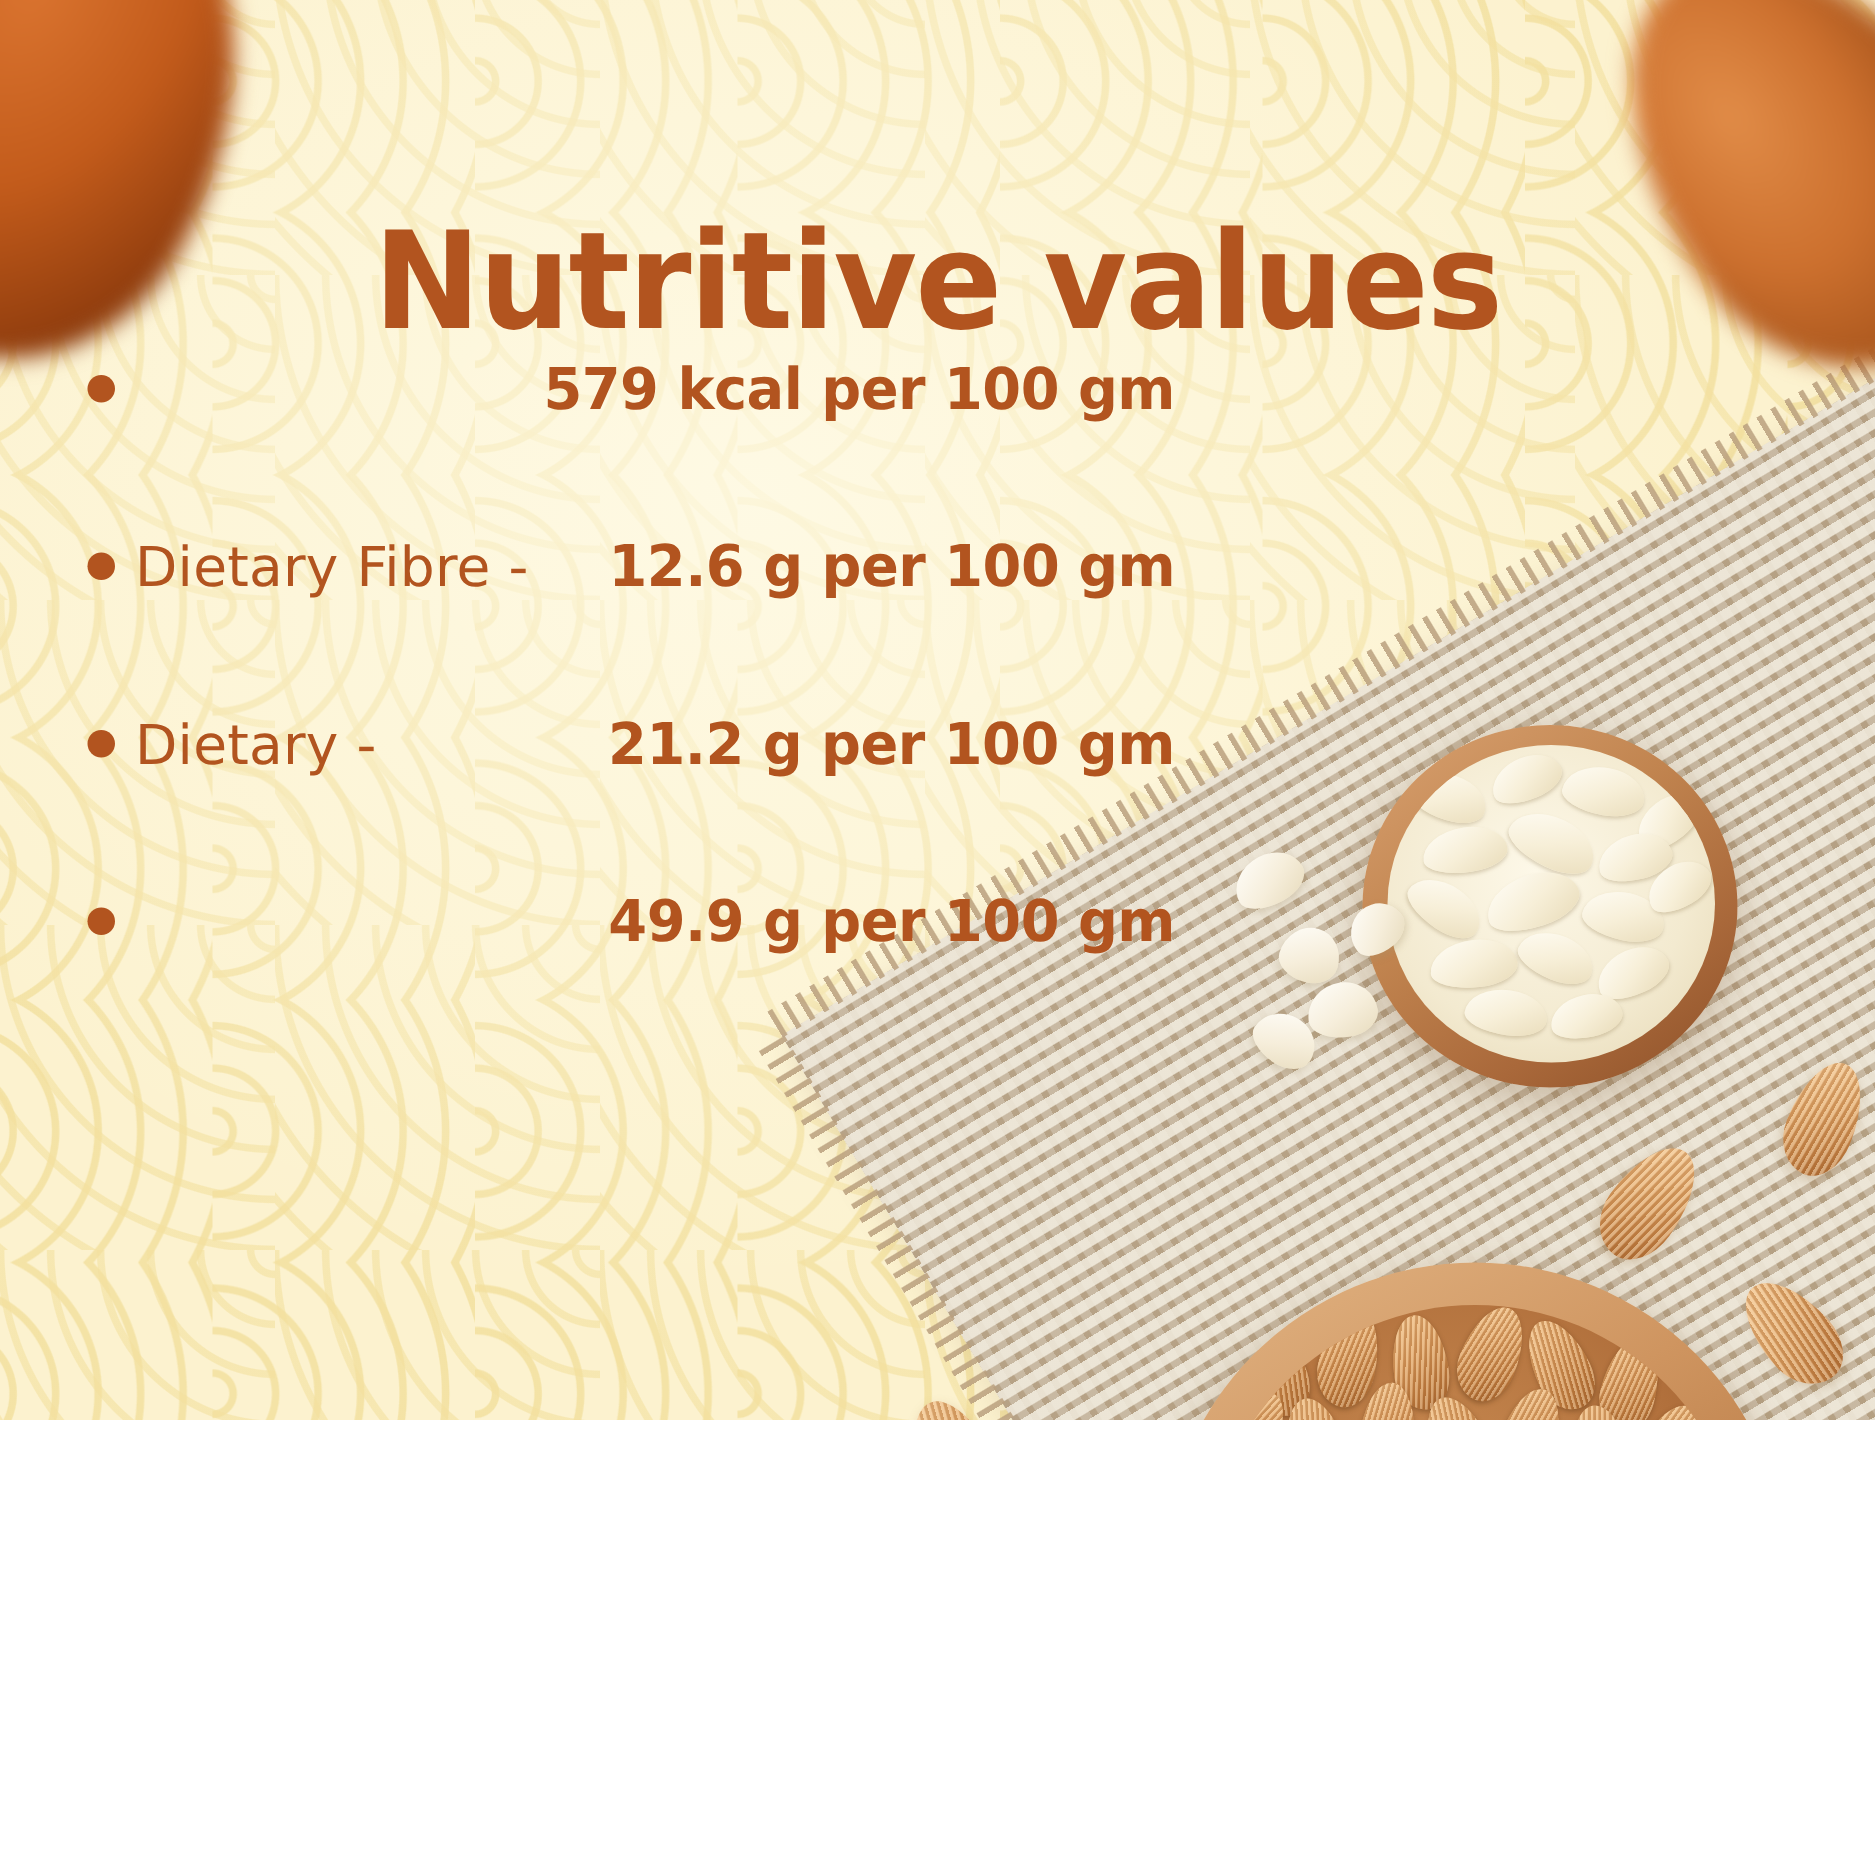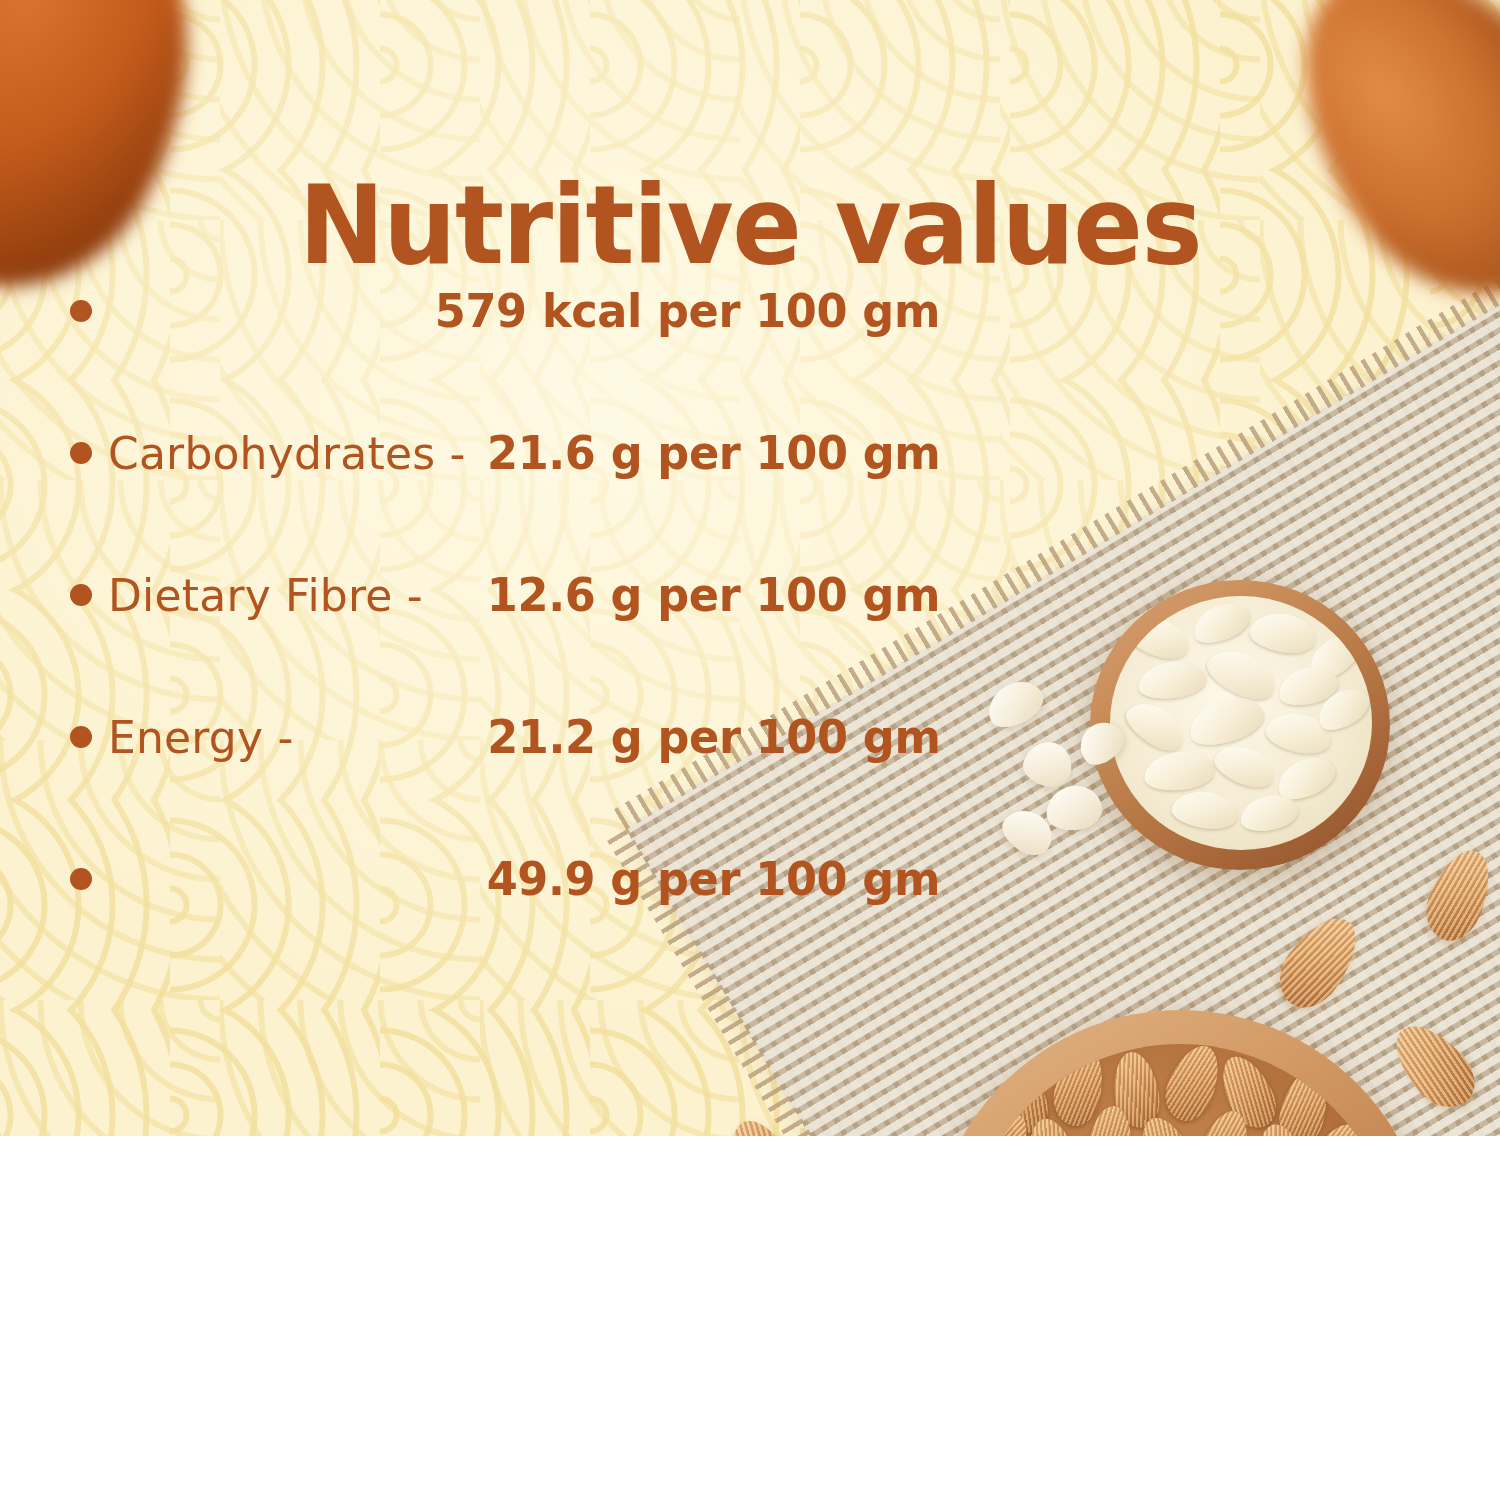--- a/index.html
+++ b/index.html
@@ -370,35 +370,30 @@
 
   <h1 id="title">Nutritive values</h1>
 
   <div id="nutrient-list">
 
     <div class="nutrient-row">
       <span class="bullet"></span>
       <span class="value">579 kcal per 100 gm</span>
     </div>
 
-    <div class="nutrient-row">
-      <span class="bullet"></span>
-      <span class="label">Carbohydrates -</span>
-      <span class="value">21.6 g per 100 gm</span>
-    </div>
 
     <div class="nutrient-row">
       <span class="bullet"></span>
       <span class="label">Dietary Fibre -</span>
       <span class="value">12.6 g per 100 gm</span>
     </div>
 
     <div class="nutrient-row">
       <span class="bullet"></span>
-      <span class="label">Energy -</span>
+      <span class="label">Dietary -</span>
       <span class="value">21.2 g per 100 gm</span>
     </div>
 
     <div class="nutrient-row">
       <span class="bullet"></span>
       <span class="value">49.9 g per 100 gm</span>
     </div>
 
   </div>
 

